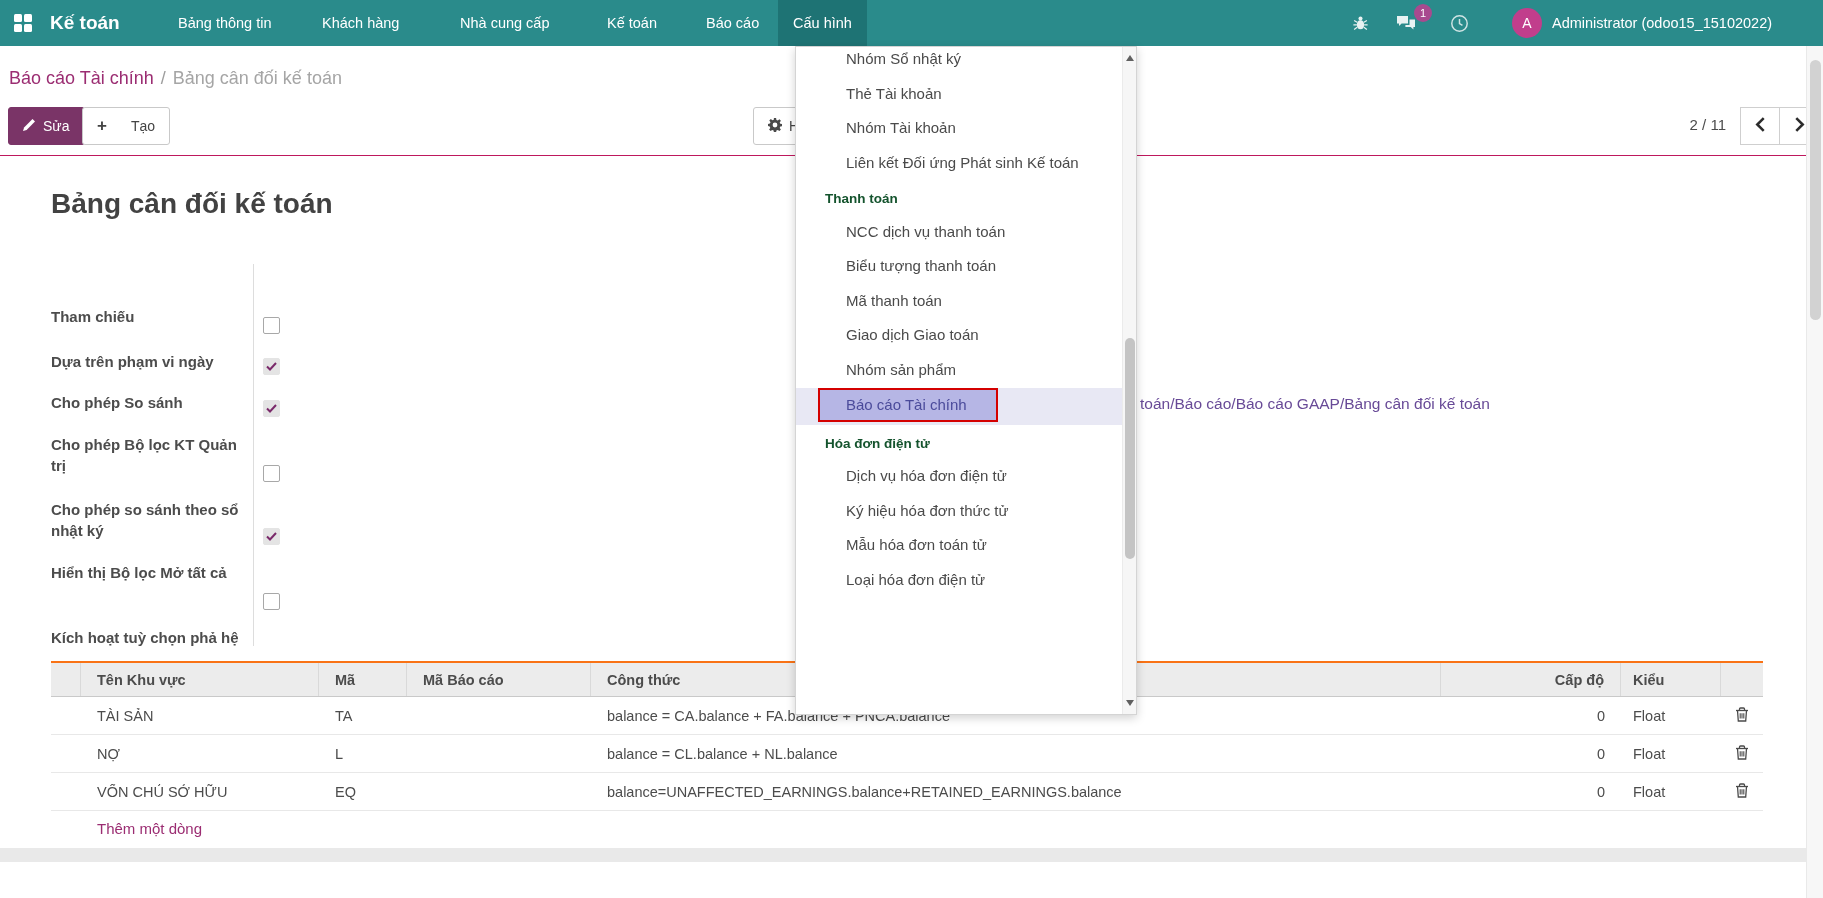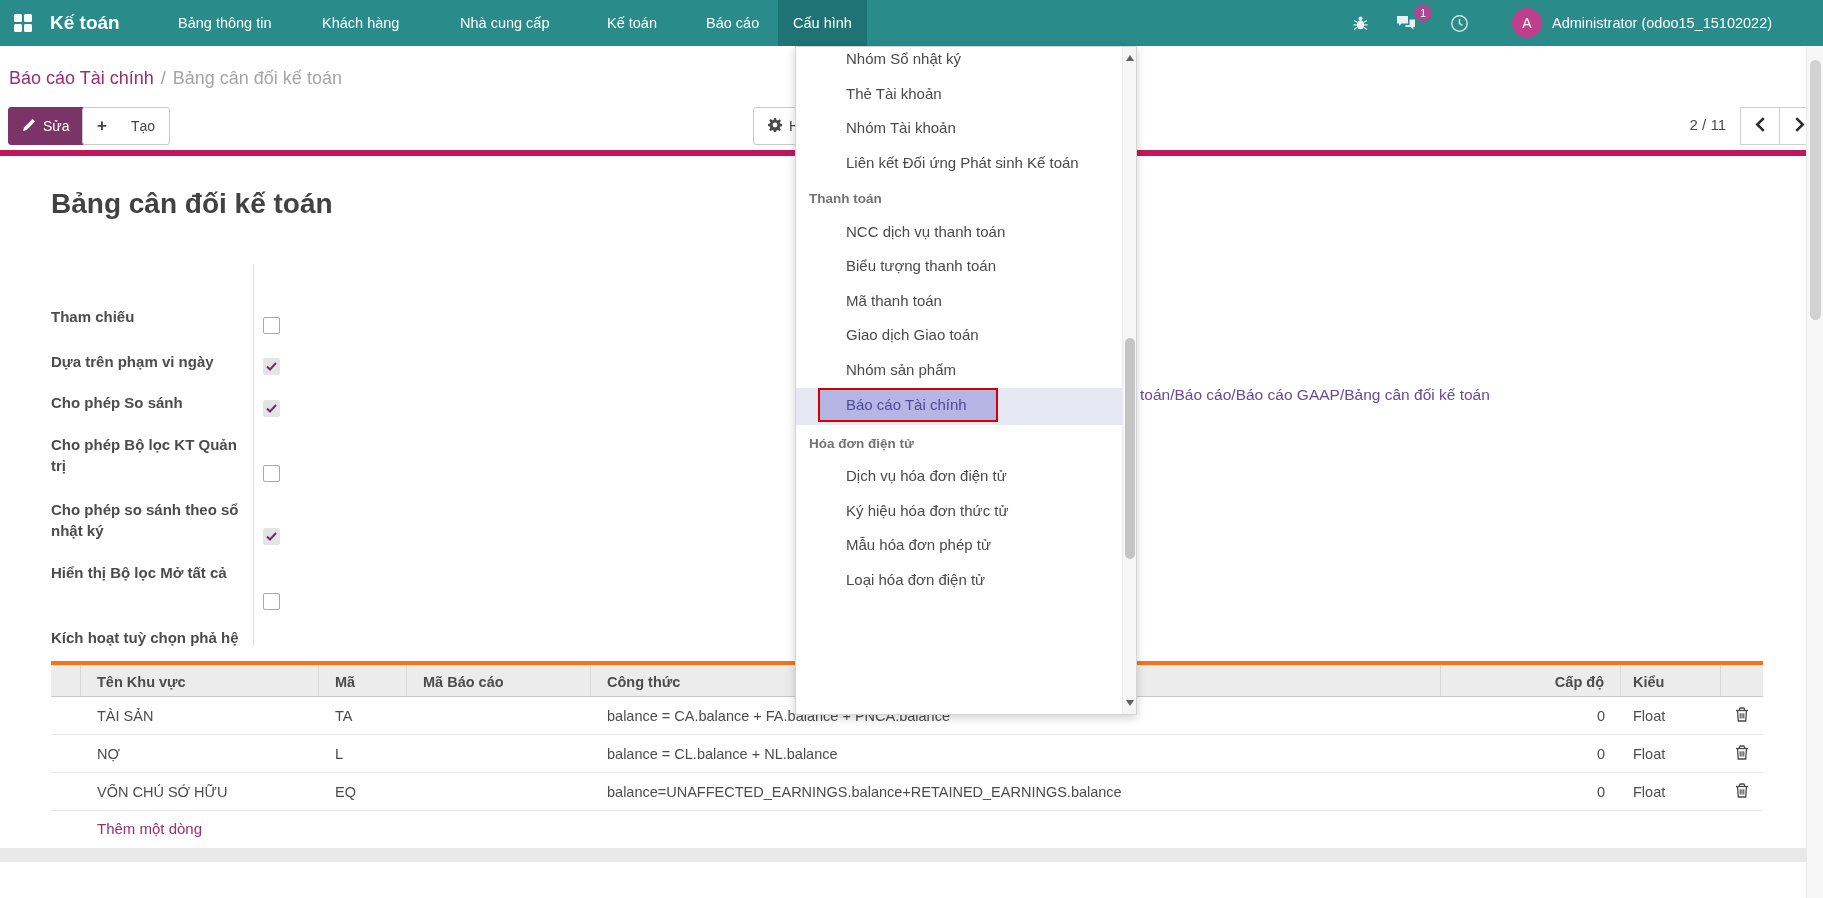--- a/index.html
+++ b/index.html
@@ -20,21 +20,21 @@
   .nav-item.active { background:var(--navbar_active); }
   .nav-right-icon { position:absolute; top:0; height:46px; display:flex; align-items:center; cursor:pointer;}
   .badge { position:absolute; left:1414px; top:4px; width:18px; height:18px; border-radius:50%;
     background:var(--badge); font-size:11px; line-height:18px; text-align:center; color:#fff; }
   .avatar { position:absolute; left:1512px; top:8px; width:30px; height:30px; border-radius:50%;
     background:var(--avatar); color:#fff; font-size:14px; line-height:30px; text-align:center; }
   .username { position:absolute; left:1552px; top:0; height:46px; line-height:46px; font-size:14.5px; }
 
   
   .control-panel { position:absolute; left:0; top:46px; width:1823px; height:110px;
-    background:#fff; border-bottom:6px solid #be185d; }
+    background:#fff; border-bottom:1px solid #be185d; }
   .breadcrumb { position:absolute; left:9px; top:22px; font-size:18px; white-space:nowrap; }
   .bc-parent { color:var(--breadcrumb_link); cursor:pointer; }
   .bc-sep { color:#9e9e9e; padding:0 7px; }
   .bc-current { color:#a5a5a5; }
   .btn { display:inline-flex; align-items:center; gap:7px; height:38px; padding:0 14px;
     font-size:14px; border:1px solid #c9c9c9; background:#fff; color:#444; cursor:pointer;
     border-radius:3px; }
   .btn-edit { position:absolute; left:8px; top:61px; background:var(--primary_button);
     border-color:var(--primary_button); color:#fff; }
   .btn-create { position:absolute; left:82px; top:61px; font-weight:bold; }
@@ -49,27 +49,27 @@
   
   .sheet-title { position:absolute; left:51px; top:188px; font-size:28px; font-weight:bold; color:#424242; }
   .form-sep { position:absolute; left:253px; top:264px; width:1px; height:382px; background:#ddd; }
   .f-label { position:absolute; left:51px; width:200px; font-size:15px; font-weight:bold;
     color:#4c4c4c; line-height:21px;margin-top:34px; }
   .cb { position:absolute; left:263px; width:17px; height:17px; border:1px solid #a8a8a8;
     border-radius:2px; background:#fff; display:flex; align-items:center; justify-content:center; cursor:pointer;}
   .cb svg { display:none; }
   .cb.checked { background:#e4e4e4; border-color:#e4e4e4; }
   .cb.checked svg { display:block; }
-  .menu-path-link { position:absolute; left:1140px; top:386px; font-size:15.5px;
+  .menu-path-link { position:absolute; left:1140px; top:395px; font-size:15.5px;
     color:var(--link); cursor:pointer; }
 
   
   .grid { position:absolute; left:51px; top:661px; width:1712px; font-size:14.5px; color:#4c4c4c; }
   .g-row { display:flex; height:38px; align-items:center; border-bottom:1px solid #e8e8e8; background:#fff; }
-  .g-head { height:36px; background:#ececec; border-top:4px solid #f97316; border-bottom:1px solid #c9c9c9;
+  .g-head { height:36px; background:#ececec; border-top:2px solid #f97316; border-bottom:1px solid #c9c9c9;
     font-weight:bold; }
   .g-head .c { border-right:1px solid #d9d9d9; height:100%; line-height:35px; }
   .g-head .c:last-child { border-right:none; }
   .c { overflow:hidden; white-space:nowrap; }
   .c-handle { width:30px; }
   .c-name  { width:238px; padding-left:16px; }
   .c-code  { width:88px;  padding-left:16px; }
   .c-rcode { width:184px; padding-left:16px; }
   .c-form  { width:850px; padding-left:16px; }
   .c-level { width:180px; padding-right:16px; text-align:right; }
@@ -78,22 +78,22 @@
   .add-row { height:36px; line-height:36px; }
   .add-line { color:var(--breadcrumb_link); padding-left:46px; font-size:15px; cursor:pointer; }
   .bottom-band { position:absolute; left:0; top:848px; width:1806px; height:14px; background:#e9e9e9; }
 
   
   .dropdown { position:absolute; left:795px; top:46px; width:342px; height:669px; background:#fff;
     border:1px solid #d4d4d4; box-shadow:0 3px 9px rgba(0,0,0,.18); overflow:hidden; z-index:20; }
   .dd-list { margin-top:-5px; width:328px; }
   .dd-item { height:34.5px; line-height:34.5px; padding-left:50px; font-size:15px; color:#4a4a4a;
     cursor:pointer; white-space:nowrap; overflow:hidden; }
-  .dd-header { height:34.5px; line-height:38px; padding-left:13px; font-size:13.5px; font-weight:bold;
-    color:#737373; }
+  .dd-header { height:34.5px; line-height:38px; padding-left:29px; font-size:13.5px; font-weight:bold;
+    color:#14532d; }
   .dd-hl-row { height:36.5px; background:#e8e8f4; padding:0; cursor:pointer; }
   .dd-hl-box { margin:1px 0 0 22px; width:180px; height:34px; line-height:29px;
     border:2px solid var(--highlight_border); background:var(--highlight_bg);
     color:#4b4b9b; padding-left:26px; font-size:15px; }
   .dd-scroll { position:absolute; right:0; top:0; width:14px; height:100%;
     background:#f6f6f6; border-left:1px solid #ebebeb; }
   .dd-thumb { position:absolute; left:2px; top:291px; width:10px; height:221px;
     background:#c4c4c4; border-radius:5px; cursor:pointer;}
   .tri-up { position:absolute; left:3px; top:8px; width:0; height:0;
     border-left:4px solid transparent; border-right:4px solid transparent; border-bottom:6px solid #606060; }
@@ -294,21 +294,21 @@
       <div class="dd-item">Biểu tượng thanh toán</div>
       <div class="dd-item">Mã thanh toán</div>
       <div class="dd-item">Giao dịch Giao toán</div>
       <div class="dd-item">Nhóm sản phẩm</div>
       <div class="dd-hl-row">
         <div class="dd-hl-box">Báo cáo Tài chính</div>
       </div>
       <div class="dd-header">Hóa đơn điện tử</div>
       <div class="dd-item">Dịch vụ hóa đơn điện tử</div>
       <div class="dd-item">Ký hiệu hóa đơn thức tử</div>
-      <div class="dd-item">Mẫu hóa đơn phép tử</div>
+      <div class="dd-item">Mẫu hóa đơn toán tử</div>
       <div class="dd-item">Loại hóa đơn điện tử</div>
     </div>
     <div class="dd-scroll">
       <div class="tri-up"></div>
       <div class="dd-thumb"></div>
       <div class="tri-down"></div>
     </div>
   </div>
 
   <div class="page-scroll">

